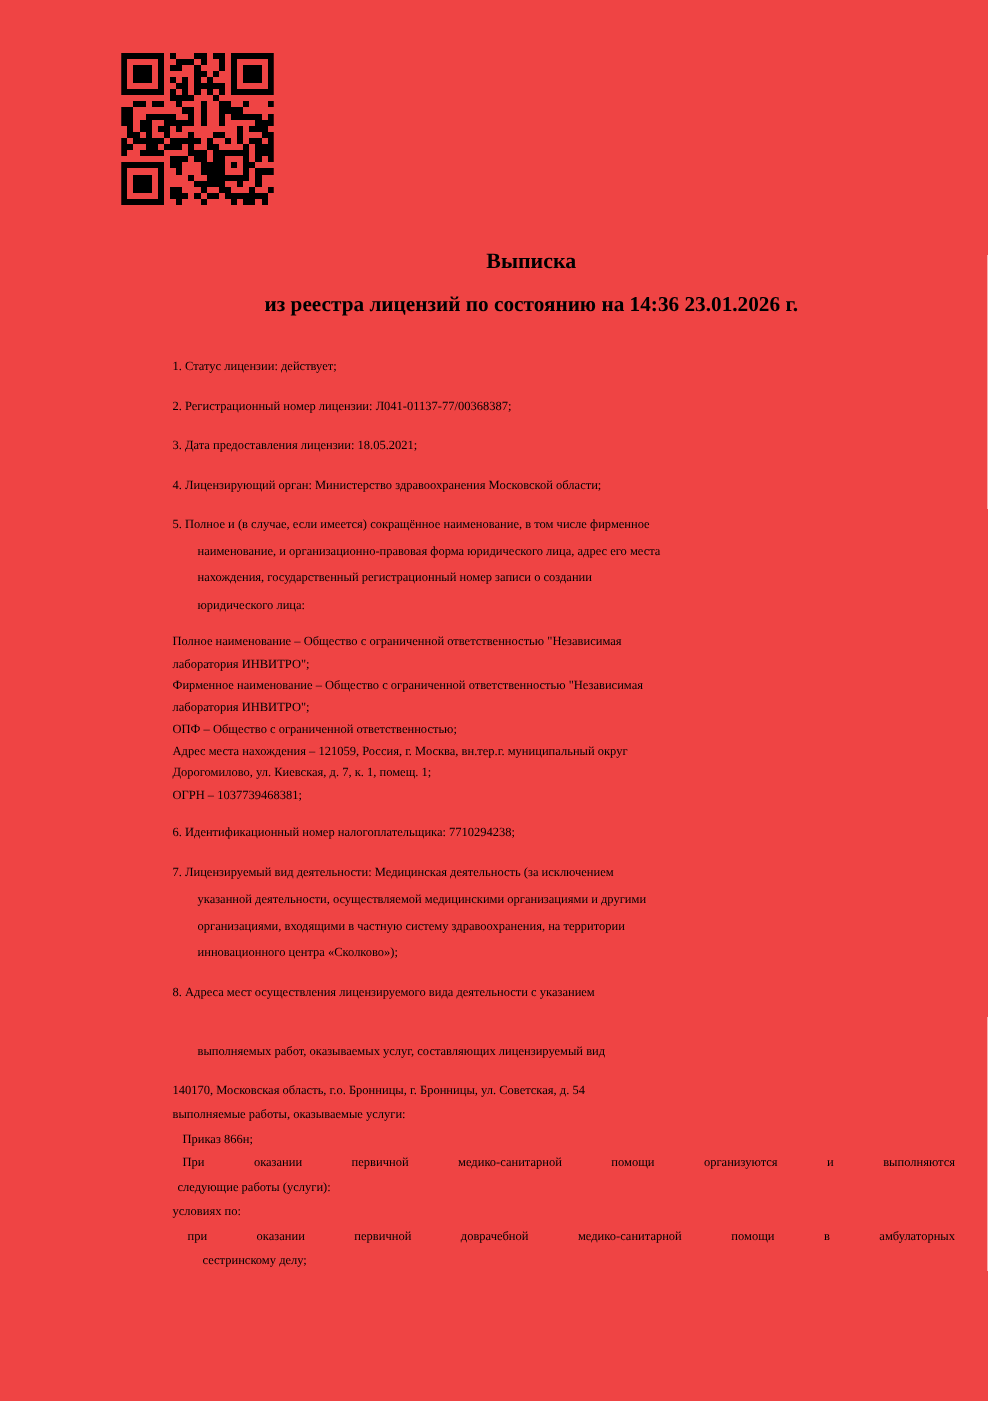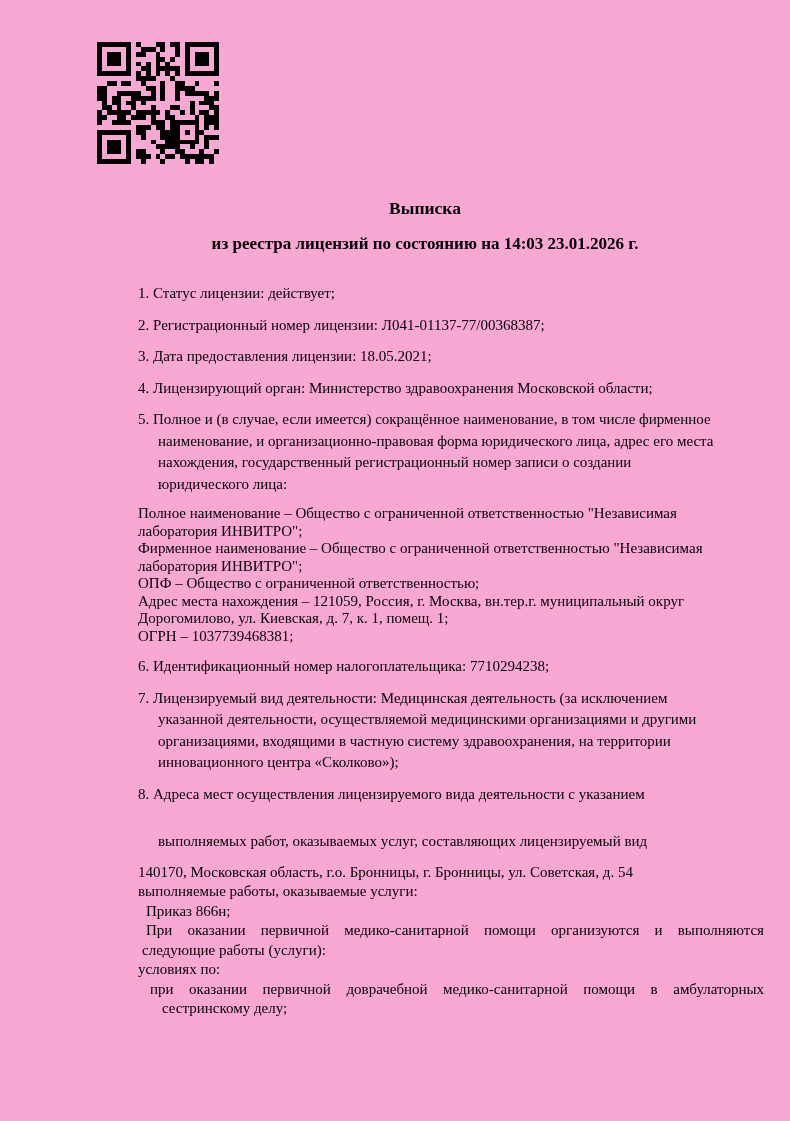--- a/index.html
+++ b/index.html
@@ -1,21 +1,21 @@
 <!DOCTYPE html>
 <html><head>
 <meta charset="utf-8">
 <style>
   * { margin: 0; padding: 0; box-sizing: border-box; }
   html, body { background: #ffffff; }
   .page {
     position: relative;
     width: 790px;
     height: 1121px;
-    background: #f9a8d4;
+    background: #ef4444;
     color: #000000;
     font-family: "Liberation Serif", "DejaVu Serif", serif;
     overflow: hidden;
   }
   .qr {
     position: absolute;
     left: 97px;
     top: 42px;
     width: 122px;
     height: 122px;
@@ -34,21 +34,21 @@
   }
   .subtitle {
     font-size: 17px;
     font-weight: bold;
     line-height: 22px;
     margin-bottom: 28px;
   }
   .doc-body {
     padding-left: 138px;
     padding-right: 26px;
-    font-size: 15px;
+    font-size: 10px;
   }
   .block { margin-bottom: 10px; }
   .block.item  { line-height: 21.5px; }
   .block.para  { line-height: 17.5px; margin-bottom: 11px; }
   .block.para-loose { line-height: 19.5px; }
   .line { white-space: pre; }
   .line.just {
     white-space: normal;
     text-align: justify;
     text-align-last: justify;
@@ -385,21 +385,21 @@
         <rect x="13" y="24" width="1" height="1" fill="#000000"></rect>
         <rect x="18" y="24" width="1" height="1" fill="#000000"></rect>
         <rect x="20" y="24" width="1" height="1" fill="#000000"></rect>
         <rect x="21" y="24" width="1" height="1" fill="#000000"></rect>
         <rect x="23" y="24" width="1" height="1" fill="#000000"></rect>
       </svg>
   </div>
 
   <div class="header">
     <div class="title">Выписка</div>
-    <div class="subtitle">из реестра лицензий по состоянию на 14:03 23.01.2026 г.</div>
+    <div class="subtitle">из реестра лицензий по состоянию на 14:36 23.01.2026 г.</div>
   </div>
 
   <div class="doc-body">
       <div class="block item">
         <div class="line">1. Статус лицензии: действует;</div>
       </div>
       <div class="block item">
         <div class="line">2. Регистрационный номер лицензии: Л041-01137-77/00368387;</div>
       </div>
       <div class="block item">

